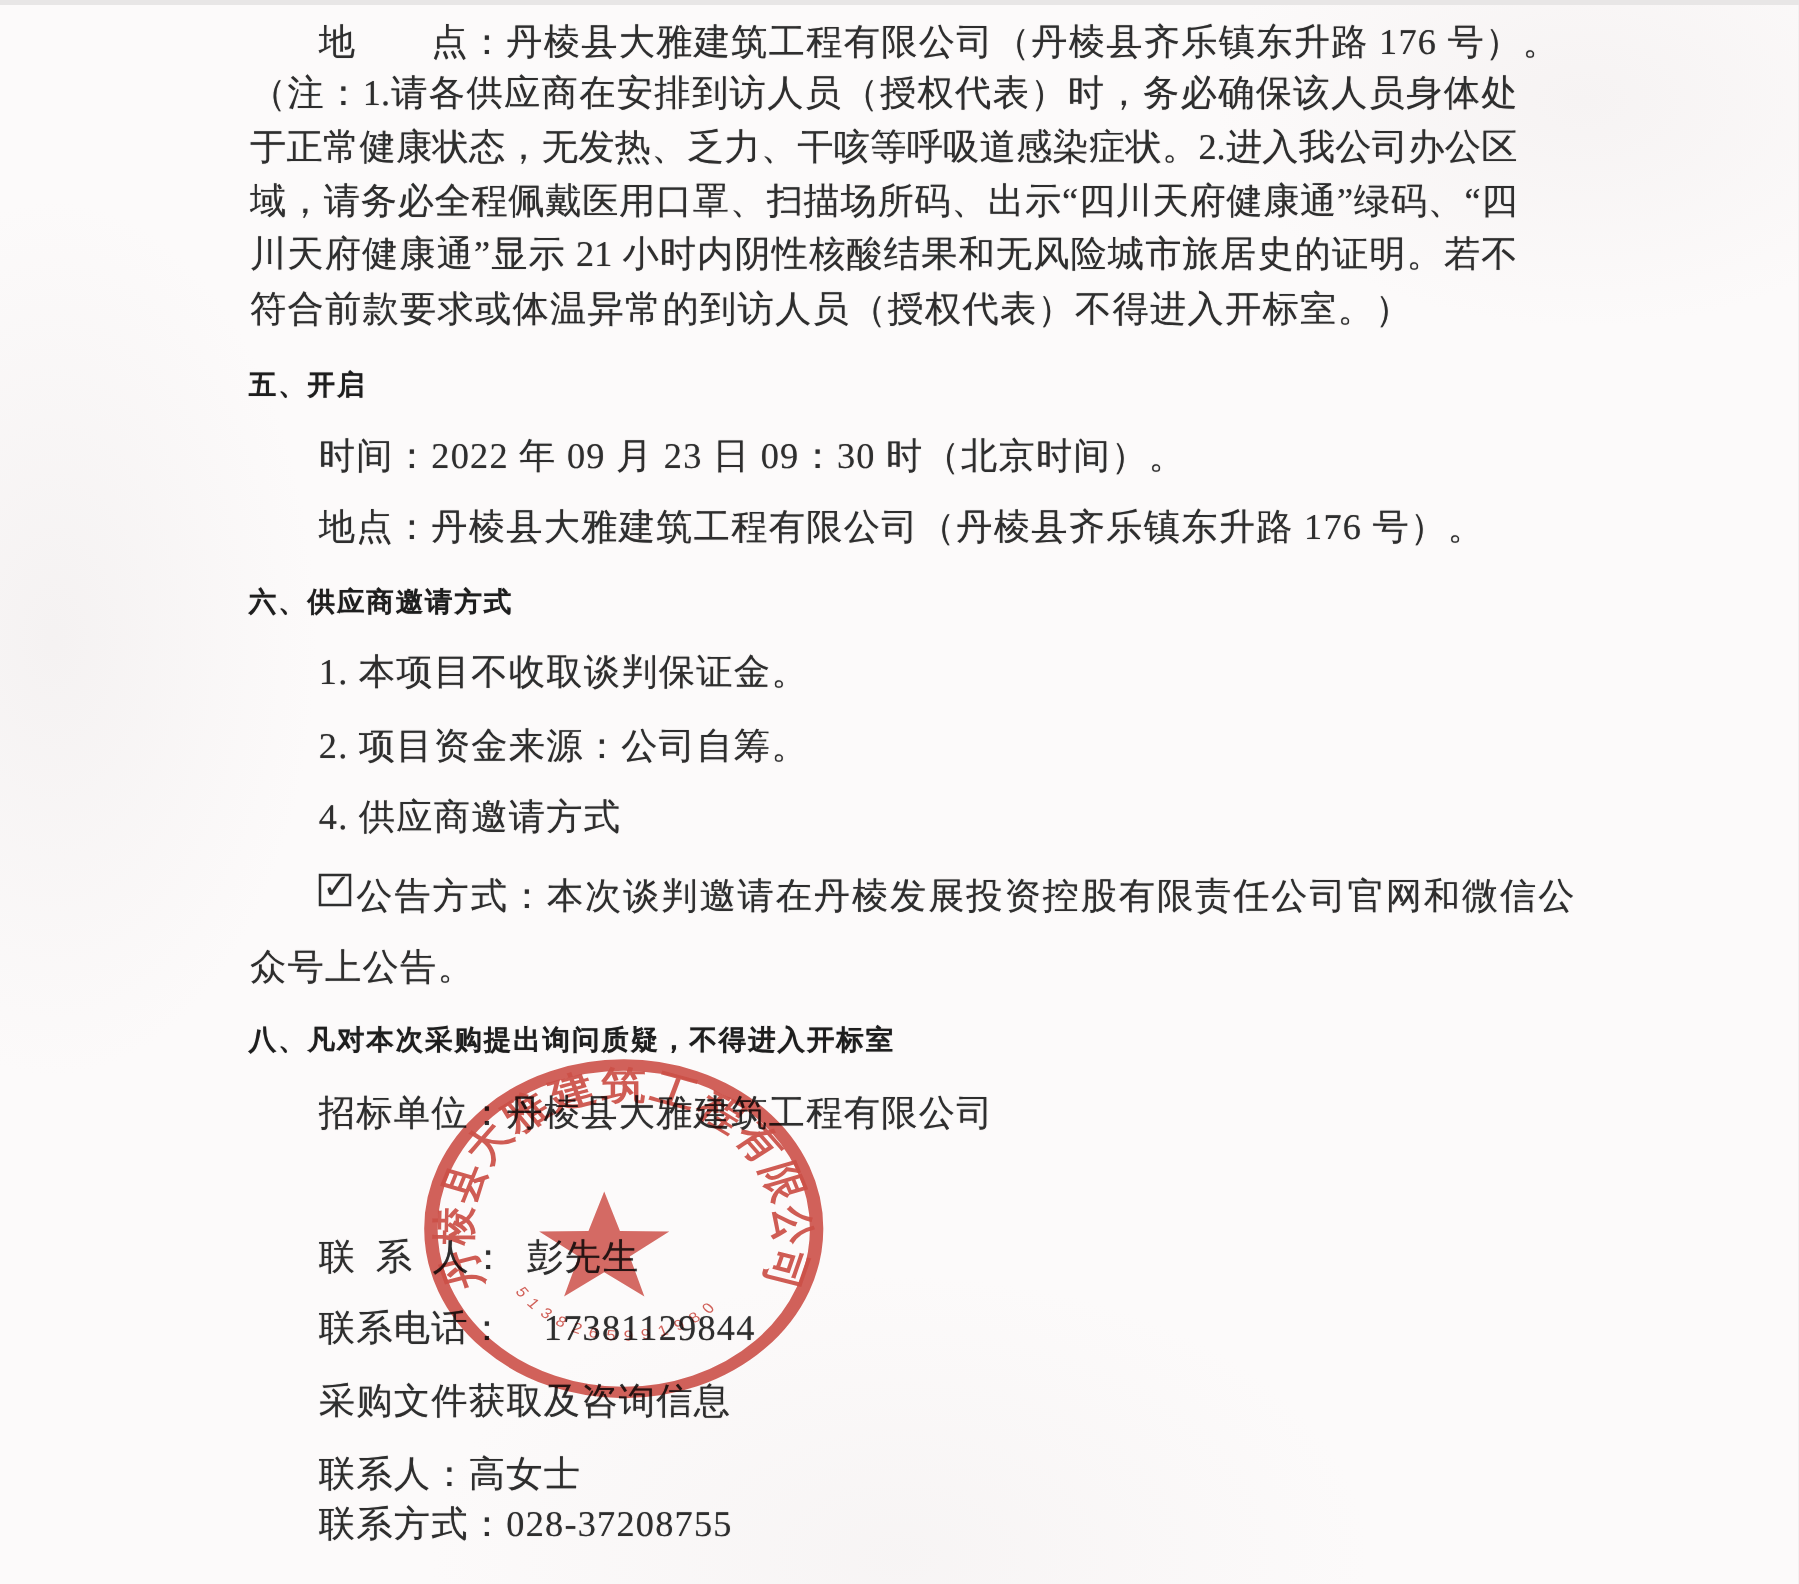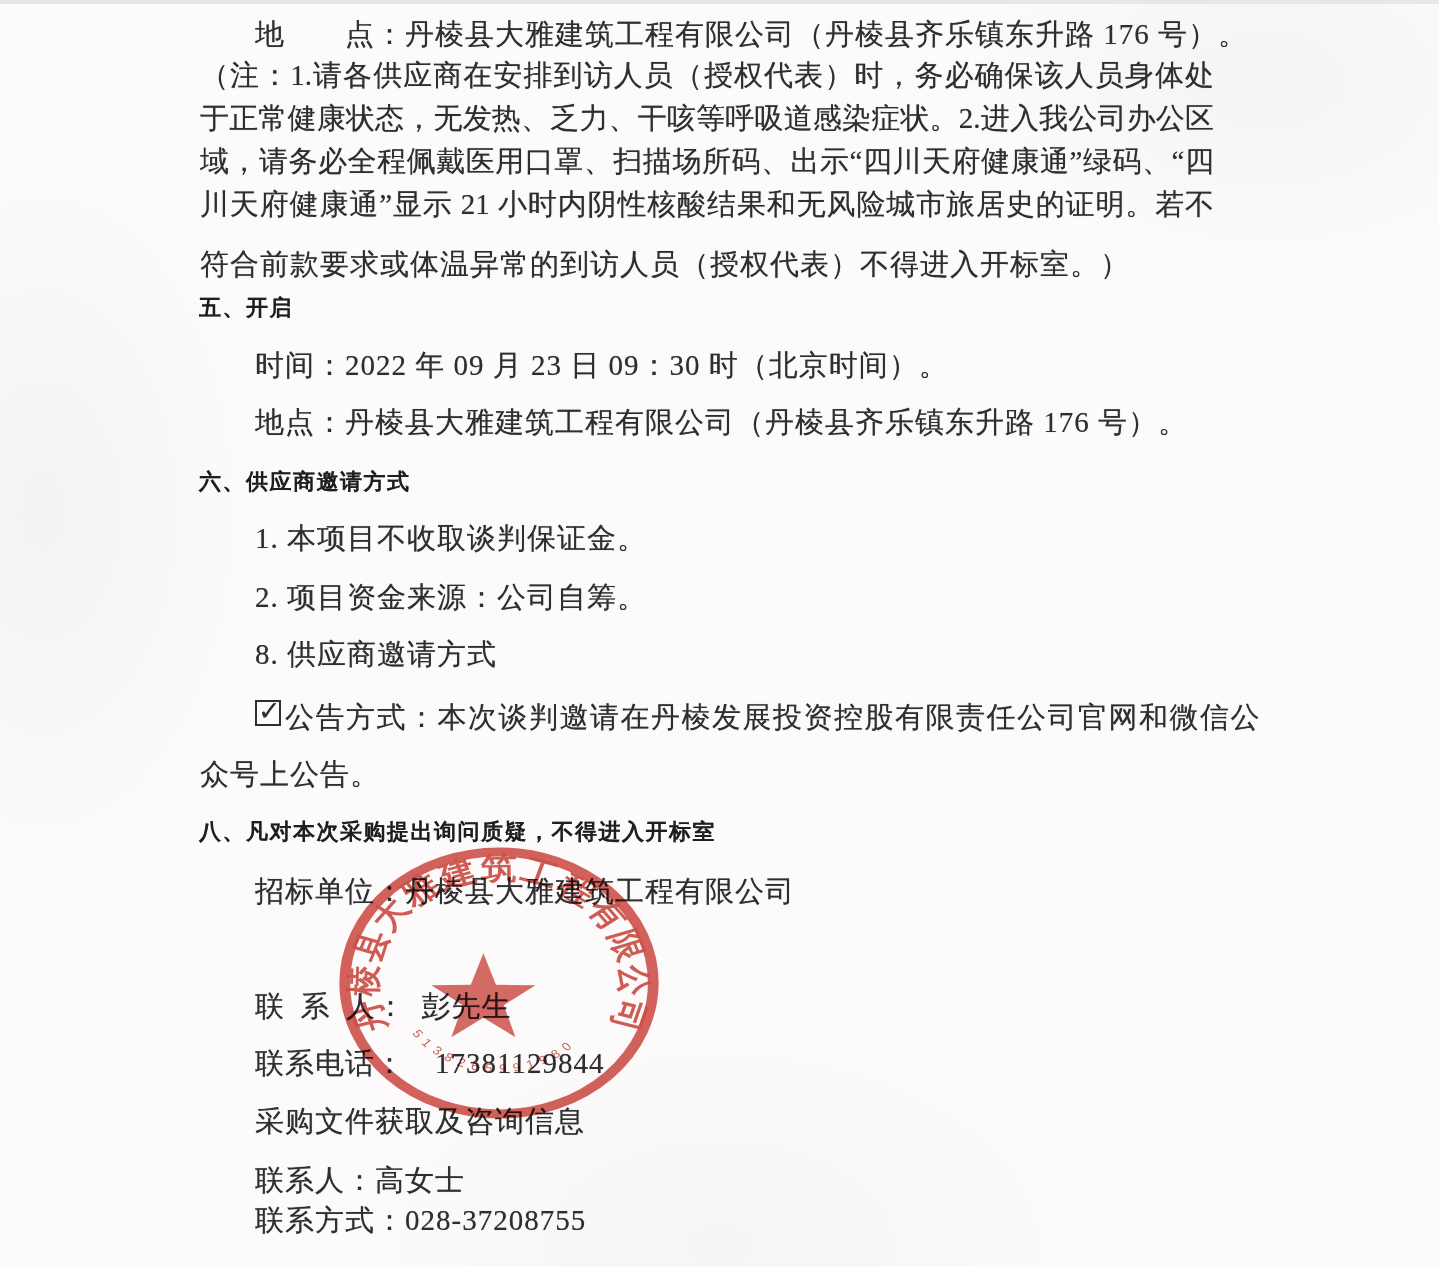--- a/index.html
+++ b/index.html
@@ -82,30 +82,30 @@
 <body>
 
 <div class="page">
 
   <div class="line x255" style="top:12px">地　　点：丹棱县大雅建筑工程有限公司（丹棱县齐乐镇东升路 176 号）。</div>
 
   <div class="line x200 just" style="top:53px">（注：1.请各供应商在安排到访人员（授权代表）时，务必确保该人员身体处</div>
   <div class="line x200 just" style="top:96px">于正常健康状态，无发热、乏力、干咳等呼吸道感染症状。2.进入我公司办公区</div>
   <div class="line x200 just" style="top:139px">域，请务必全程佩戴医用口罩、扫描场所码、出示“四川天府健康通”绿码、“四</div>
   <div class="line x200 just" style="top:182px">川天府健康通”显示 21 小时内阴性核酸结果和无风险城市旅居史的证明。若不</div>
-  <div class="line x200" style="top:242px">符合前款要求或体温异常的到访人员（授权代表）不得进入开标室。）</div>
+  <div class="line x200" style="top:226px">符合前款要求或体温异常的到访人员（授权代表）不得进入开标室。）</div>
 
   <div class="hd" style="top:285px">五、开启</div>
   <div class="line x255" style="top:343px">时间：2022 年 09 月 23 日 09：30 时（北京时间）。</div>
   <div class="line x255" style="top:400px">地点：丹棱县大雅建筑工程有限公司（丹棱县齐乐镇东升路 176 号）。</div>
 
   <div class="hd" style="top:459px">六、供应商邀请方式</div>
   <div class="line x255" style="top:516px">1. 本项目不收取谈判保证金。</div>
   <div class="line x255" style="top:575px">2. 项目资金来源：公司自筹。</div>
-  <div class="line x255" style="top:632px">8. 供应商邀请方式</div>
+  <div class="line x255" style="top:632px">4. 供应商邀请方式</div>
 
   <div class="line x255 ann" style="top:695px">
     <span class="cb"><span class="tick">✓</span></span><span>公告方式：本次谈判邀请在丹棱发展投资控股有限责任公司官网和微信公</span>
   </div>
   <div class="line x200" style="top:752px">众号上公告。</div>
 
   <div class="hd" style="top:809px">八、凡对本次采购提出询问质疑，不得进入开标室</div>
 
   <div class="line x255" style="top:869px">招标单位：丹棱县大雅建筑工程有限公司</div>
   <div class="line x255" style="top:984px">联 系 人： 彭先生</div>

